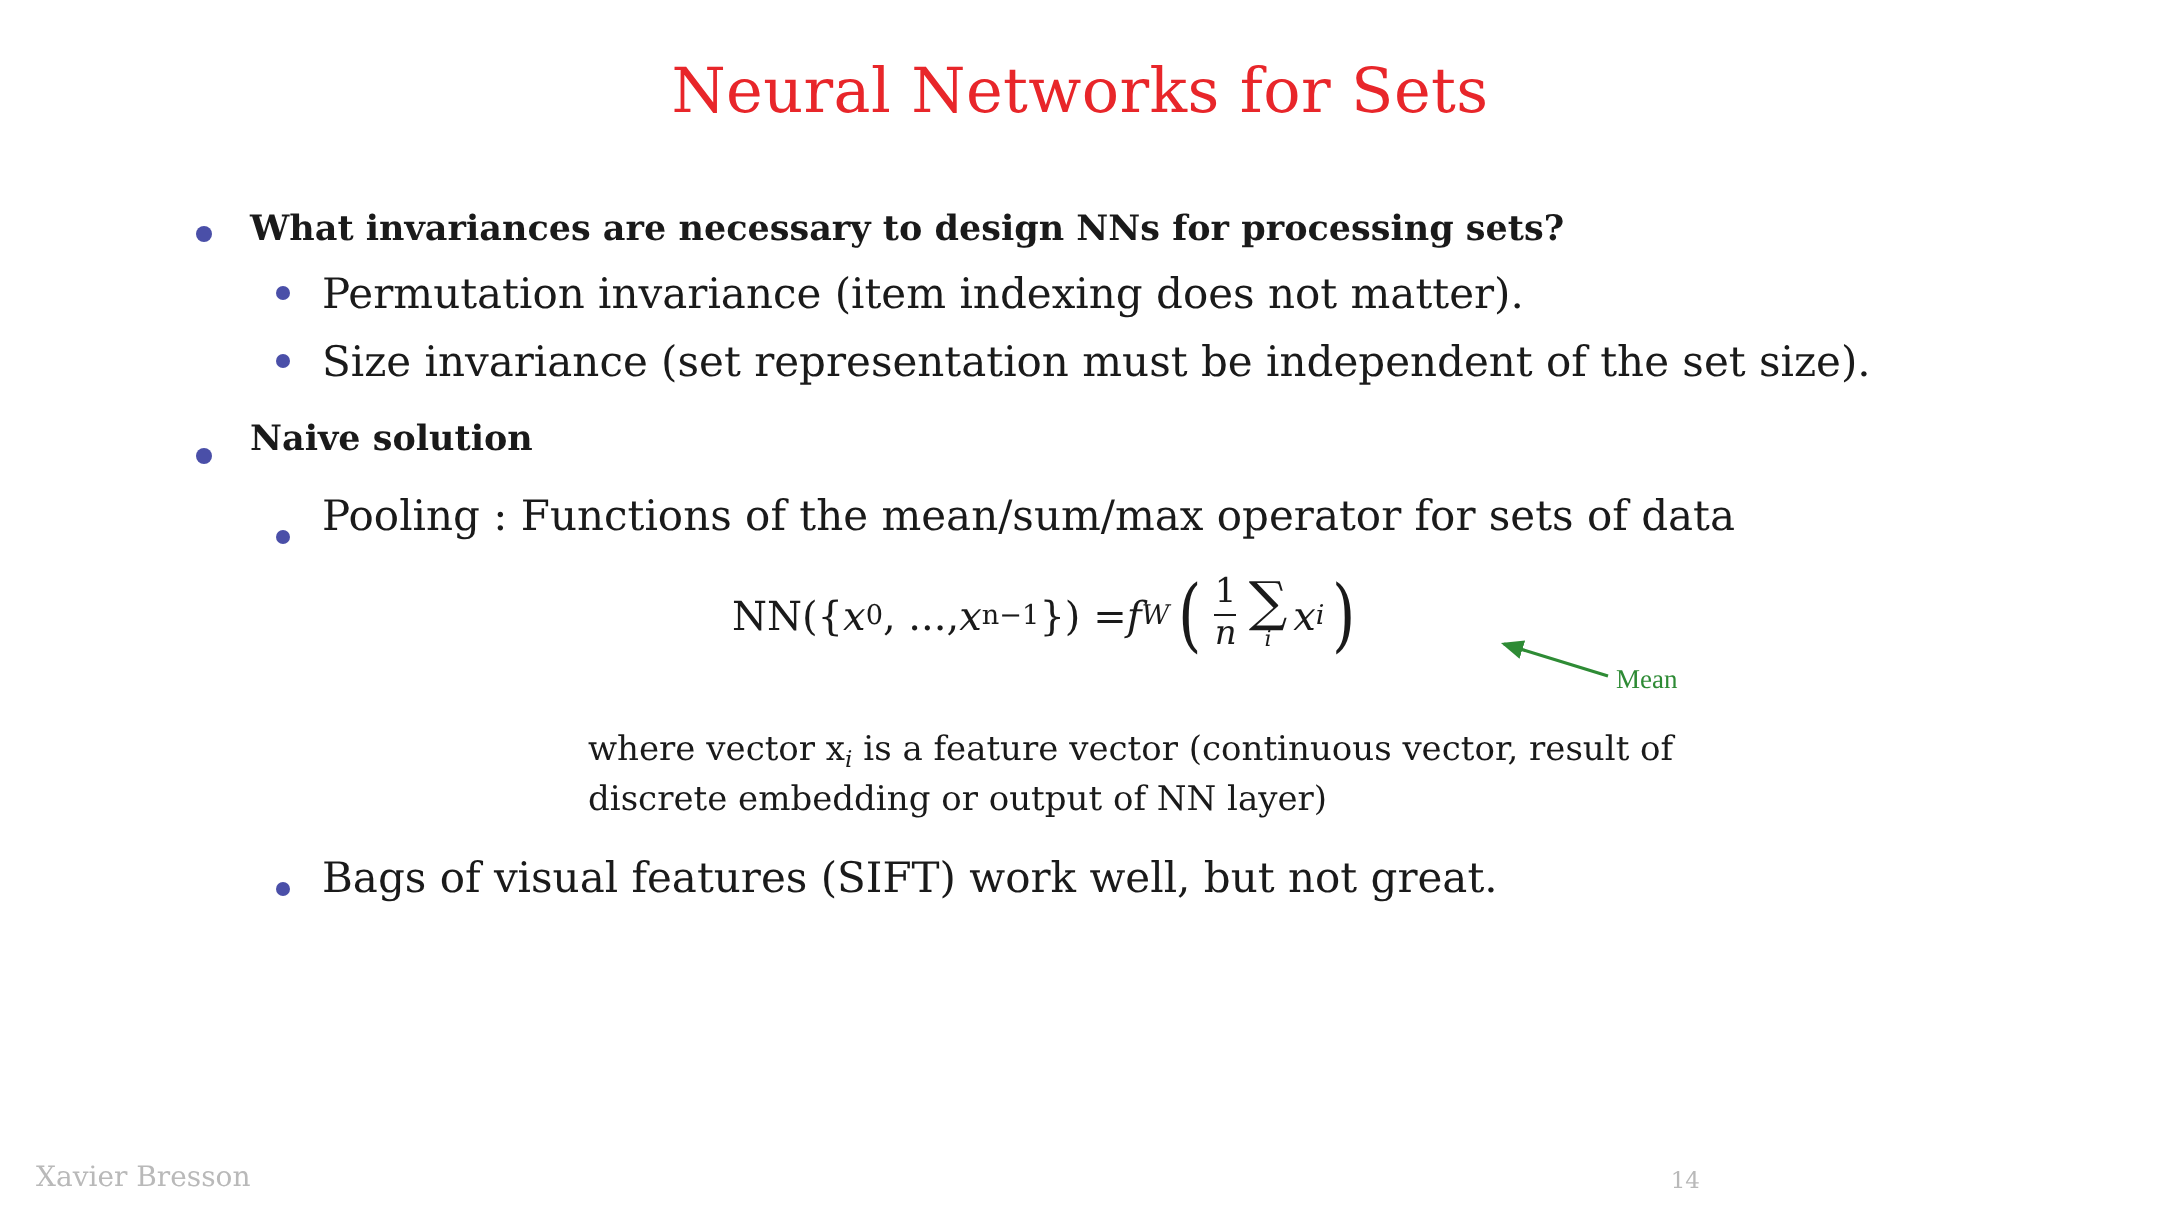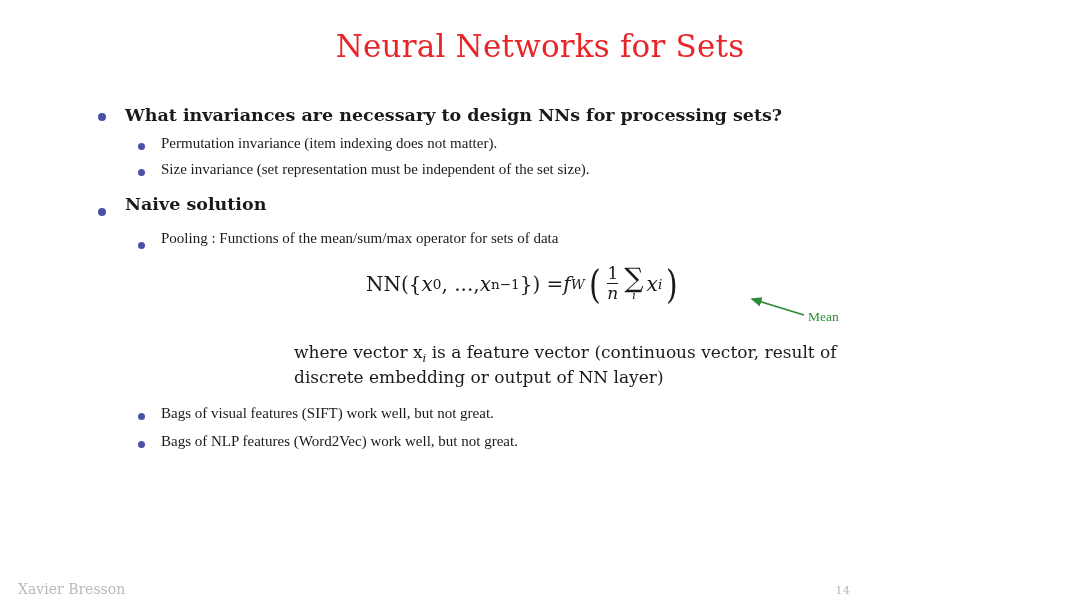--- a/index.html
+++ b/index.html
@@ -61,21 +61,21 @@
     margin-left: 42px;
     margin-top: 9px;
   }
   .text {
     font-size: 17.5px;
     line-height: 1.32;
     font-family: "DejaVu Serif", serif;
     color: #1a1a1a;
   }
   .lvl1 { font-size: 17.5px; }
-  .lvl2 { font-size: 15px; font-family: Liberation Serif, serif; }
+  .lvl2 { font-size: 21px; }
   .r-l1 { margin-bottom: 7px; font-weight: bold; }
   .r-l2 { margin-bottom: 6px; }
   .gap-top { margin-top: 13px; align-items: flex-end; }
 
   .formula-block {
     position: relative;
     height: 72px;
     margin-top: 16px;
     margin-bottom: 2px;
   }
@@ -244,28 +244,24 @@
       </svg>
 
       <div class="mean-label">Mean</div>
     </div>
 
     <div class="wherepara">
       <span>where vector x</span><span class="sub">i</span><span> is a feature vector (continuous vector, result of</span><br>
       <span>discrete embedding or output of NN layer)</span>
     </div>
 
-    <div class="row r-l2" style="margin-top:14px;">
+    <div class="row r-l2" style="margin-top:14px;align-items:center;">
       <span class="bullet b2"></span>
       <span class="text lvl2">Bags of visual features (SIFT) work well, but not great.</span>
     </div>
 
-    <div class="row r-l2" style="margin-top:9px;">
-      <span class="bullet b2"></span>
-      <span class="text lvl2">Bags of NLP features (Word2Vec) work well, but not great.</span>
-    </div>
 
   </div>
 
   <div class="footer-author">Xavier Bresson</div>
   <div class="footer-page">14</div>
 
 </div>
 
 </body></html>

